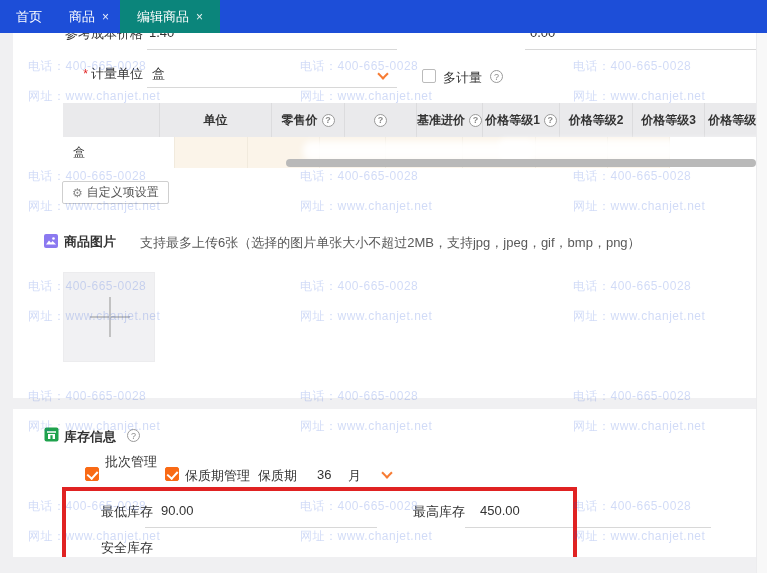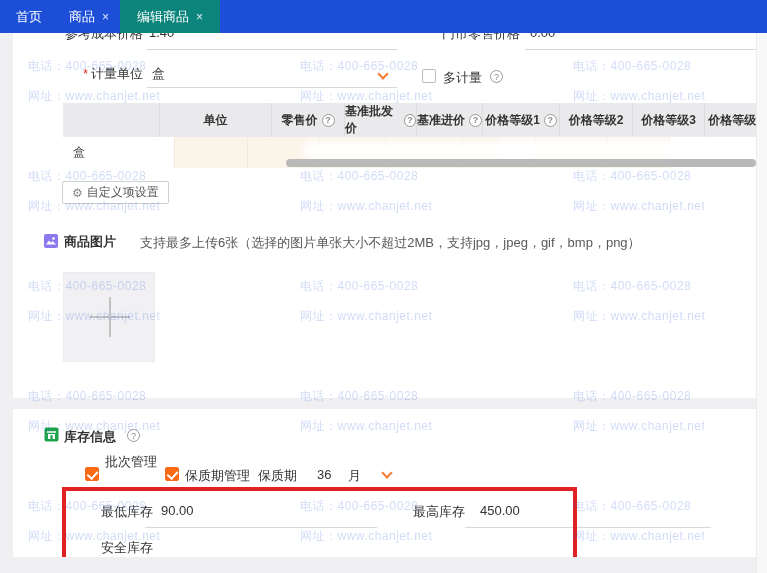--- a/index.html
+++ b/index.html
@@ -96,21 +96,20 @@
       <span class="x">×</span>
     </div>
   </div>
 
   <div class="card card1">
 
     <div class="abs label-r clipped" style="left:0;top:-8px;width:130px;">参考成本价格</div>
     <div class="abs clipped" style="left:136px;top:-8px;">1.40</div>
     <div class="abs underline" style="left:134px;top:16px;width:250px;"></div>
 
-    <div class="abs label-r clipped" style="left:370px;top:-8px;width:137px;">门市零售价格</div>
     <div class="abs clipped" style="left:517px;top:-8px;">0.00</div>
     <div class="abs underline" style="left:512px;top:16px;width:231px;"></div>
 
     <div class="abs label-r" style="left:0;top:32px;width:130px;">
       <span class="asterisk">*</span><span>计量单位</span>
     </div>
     <div class="abs" style="left:139px;top:32px;">盒</div>
     <div class="abs underline" style="left:134px;top:54px;width:250px;"></div>
     <div class="abs chev" style="left:366px;top:37px;"></div>
 
@@ -124,21 +123,20 @@
             <span></span>
           </div>
           <div class="th" style="width: 112px;">
             <span>单位</span>
           </div>
           <div class="th" style="width: 73px;">
             <span>零售价</span>
             <span class="qmark">?</span>
           </div>
           <div class="th" style="width: 72px;">
-            <span>基准批发价</span>
             <span class="qmark">?</span>
           </div>
           <div class="th" style="width: 66px;">
             <span>基准进价</span>
             <span class="qmark">?</span>
           </div>
           <div class="th" style="width: 77px;">
             <span>价格等级1</span>
             <span class="qmark">?</span>
           </div>

